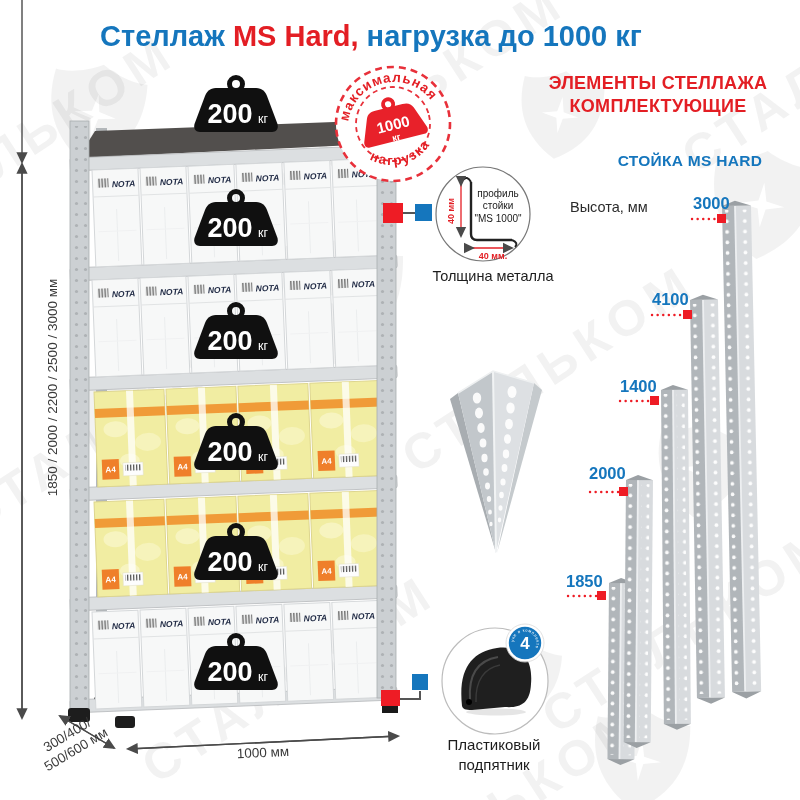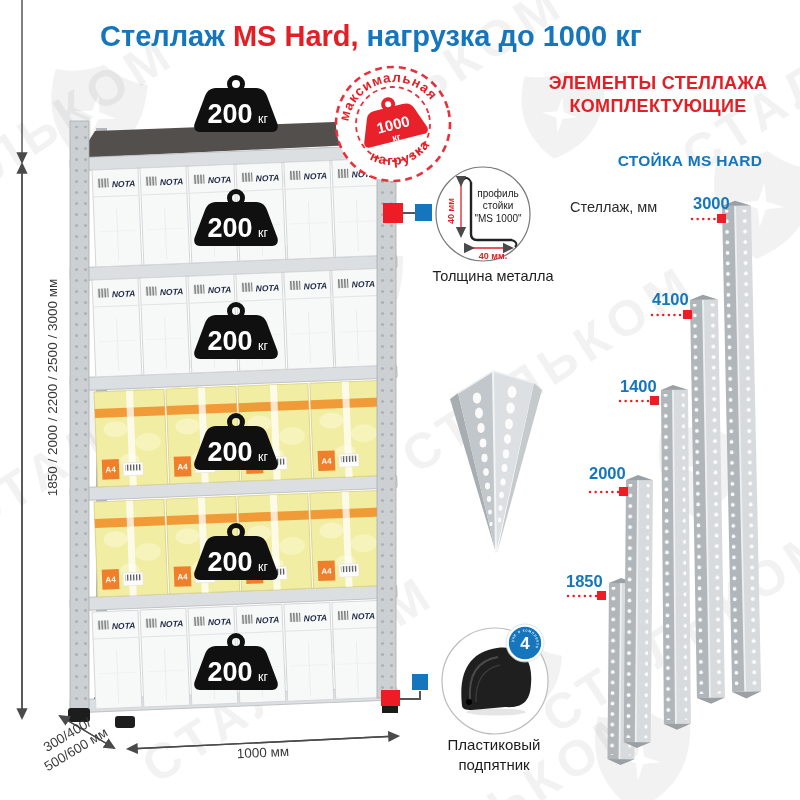--- a/index.html
+++ b/index.html
@@ -351,21 +351,21 @@
 </svg>
 
 <div class="layer">
   <div class="title"><span class="t-blue">Стеллаж </span><span class="t-red">MS Hard,</span><span class="t-blue"> нагрузка до 1000 кг</span></div>
 
   <div class="comp-head">
     <span style="display:block">ЭЛЕМЕНТЫ СТЕЛЛАЖА</span>
     <span style="display:block">КОМПЛЕКТУЮЩИЕ</span>
   </div>
   <div class="sub-head">СТОЙКА MS HARD</div>
-  <div class="h-label">Стеллаж, мм</div>
+  <div class="h-label">Высота, мм</div>
 
   <div class="post-h" style="left:693px;top:194px">3000</div>
   <div class="post-h" style="left:652px;top:290px">4100</div>
   <div class="post-h" style="left:620px;top:377px">1400</div>
   <div class="post-h" style="left:589px;top:464px">2000</div>
   <div class="post-h" style="left:566px;top:572px">1850</div>
 
   <div class="cap cap-profile">
     <span style="display:block">Толщина металла</span>
   </div>

